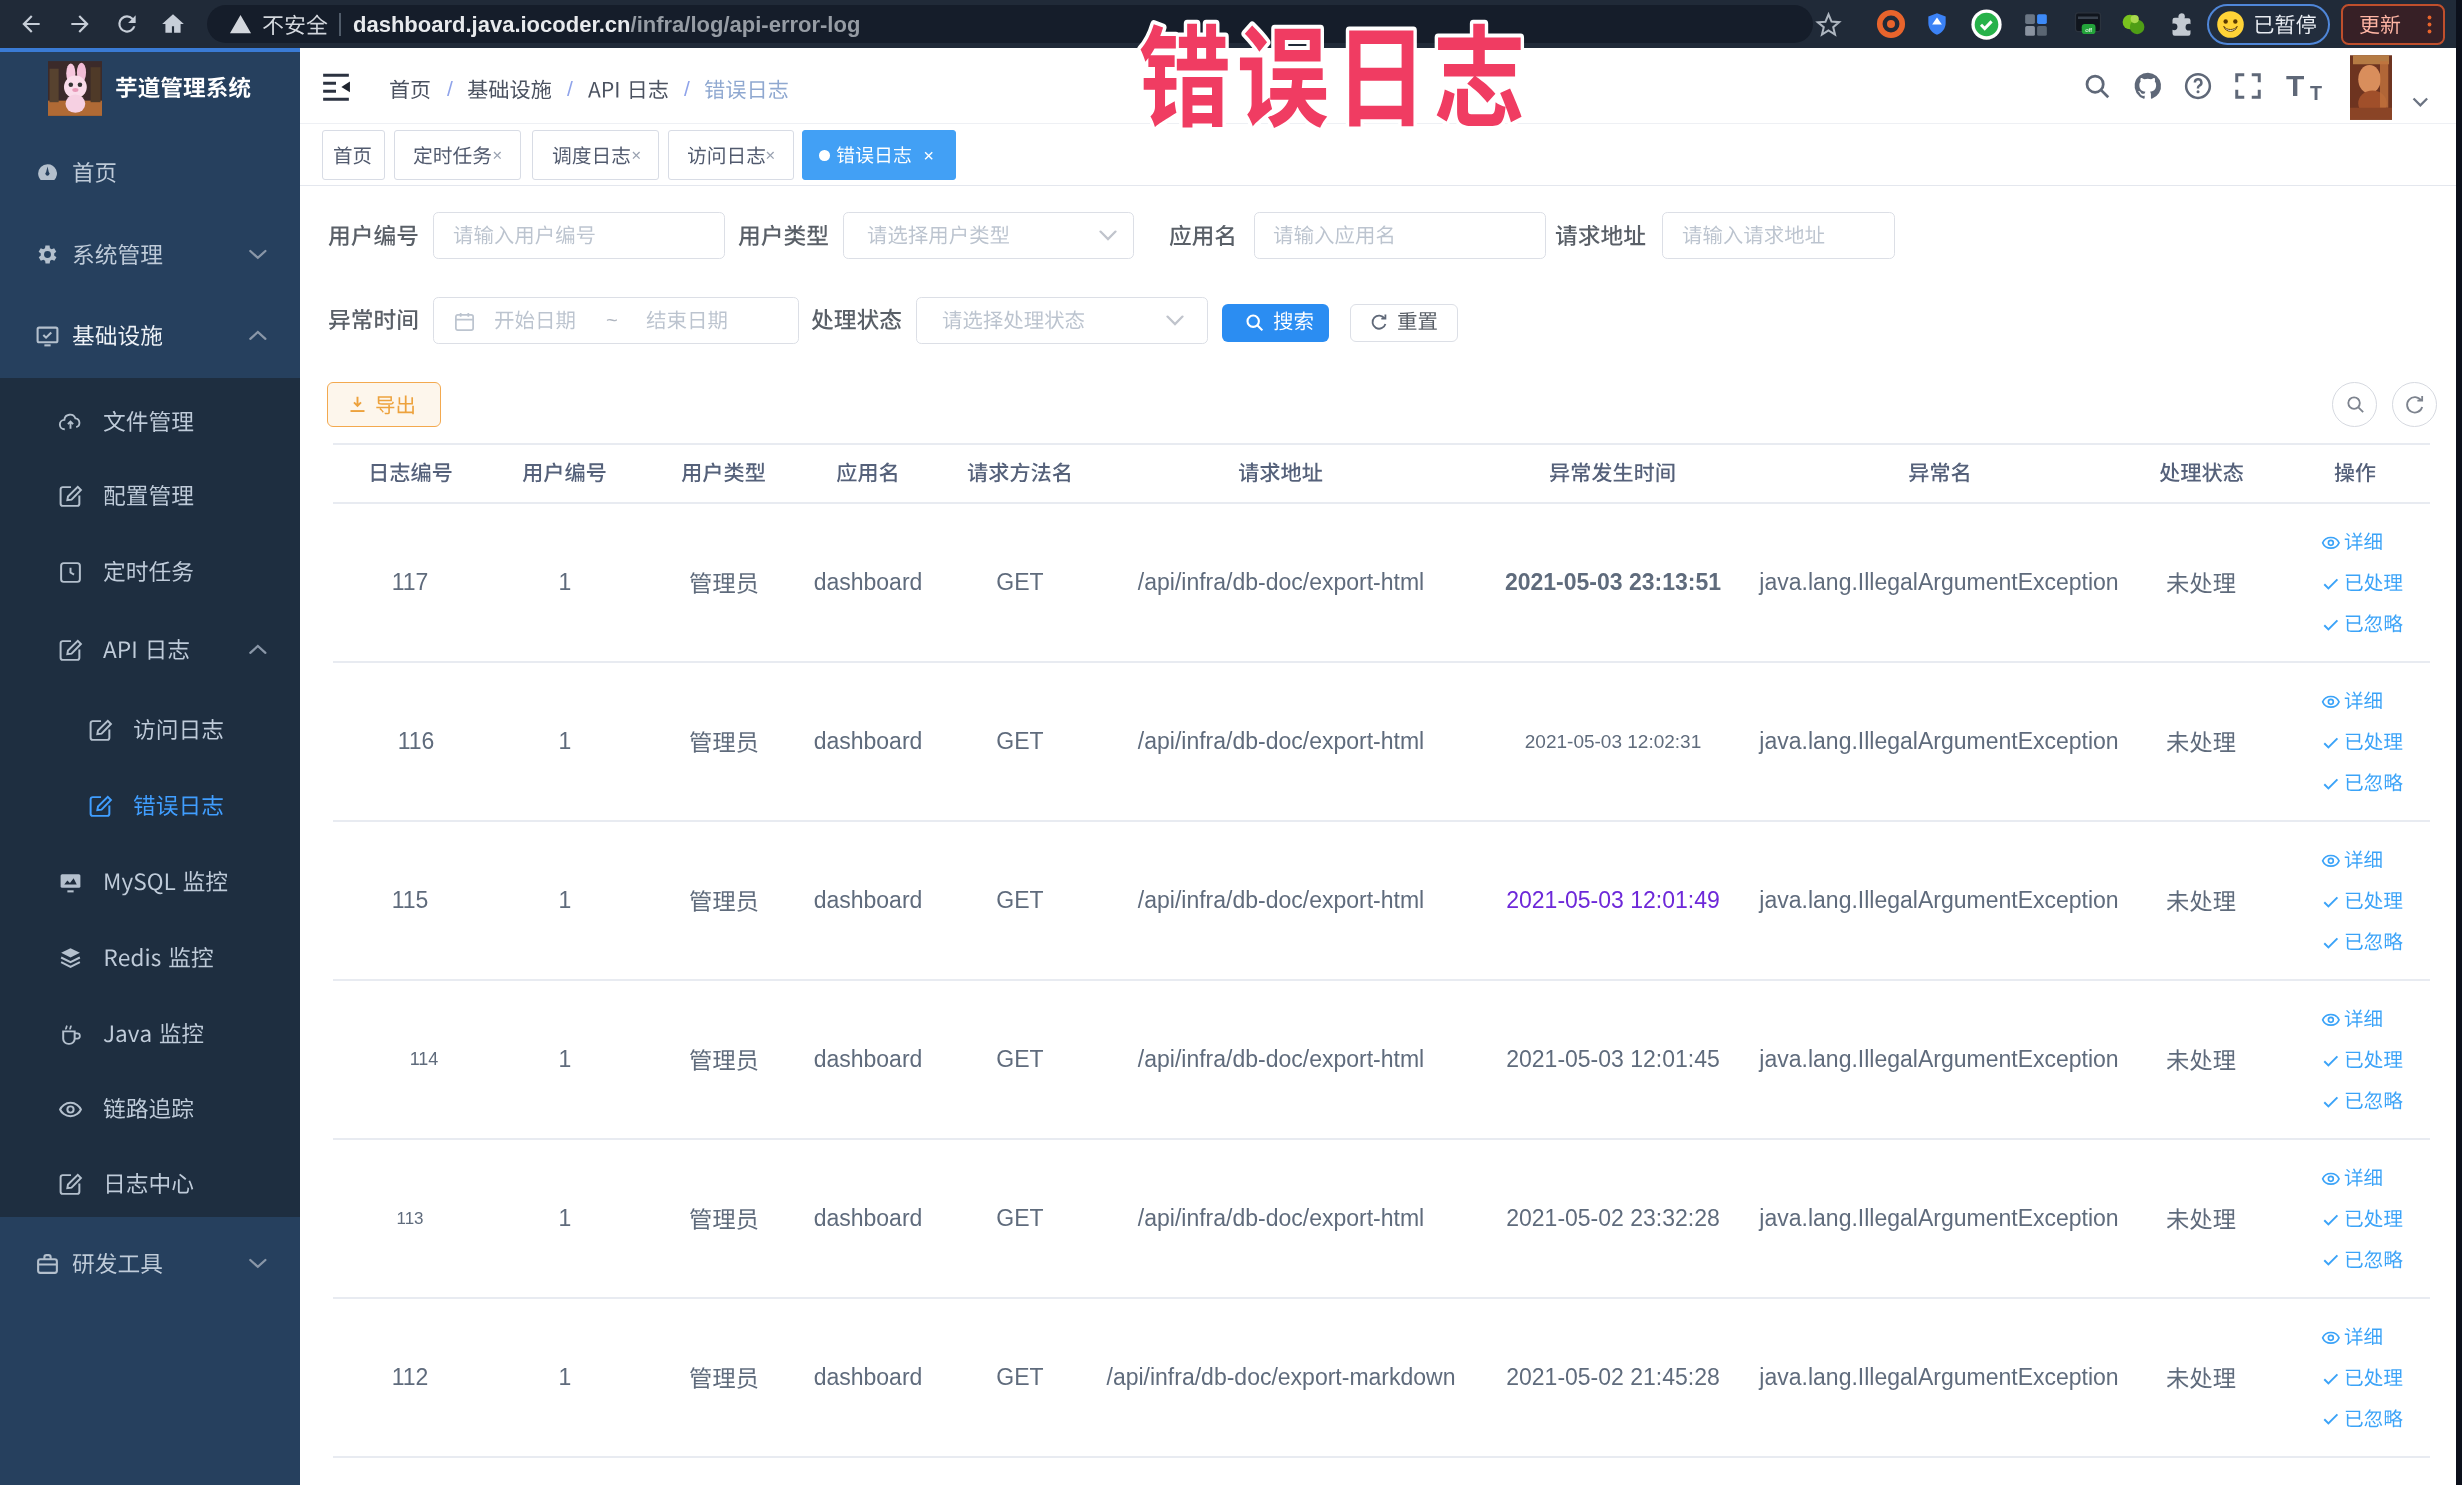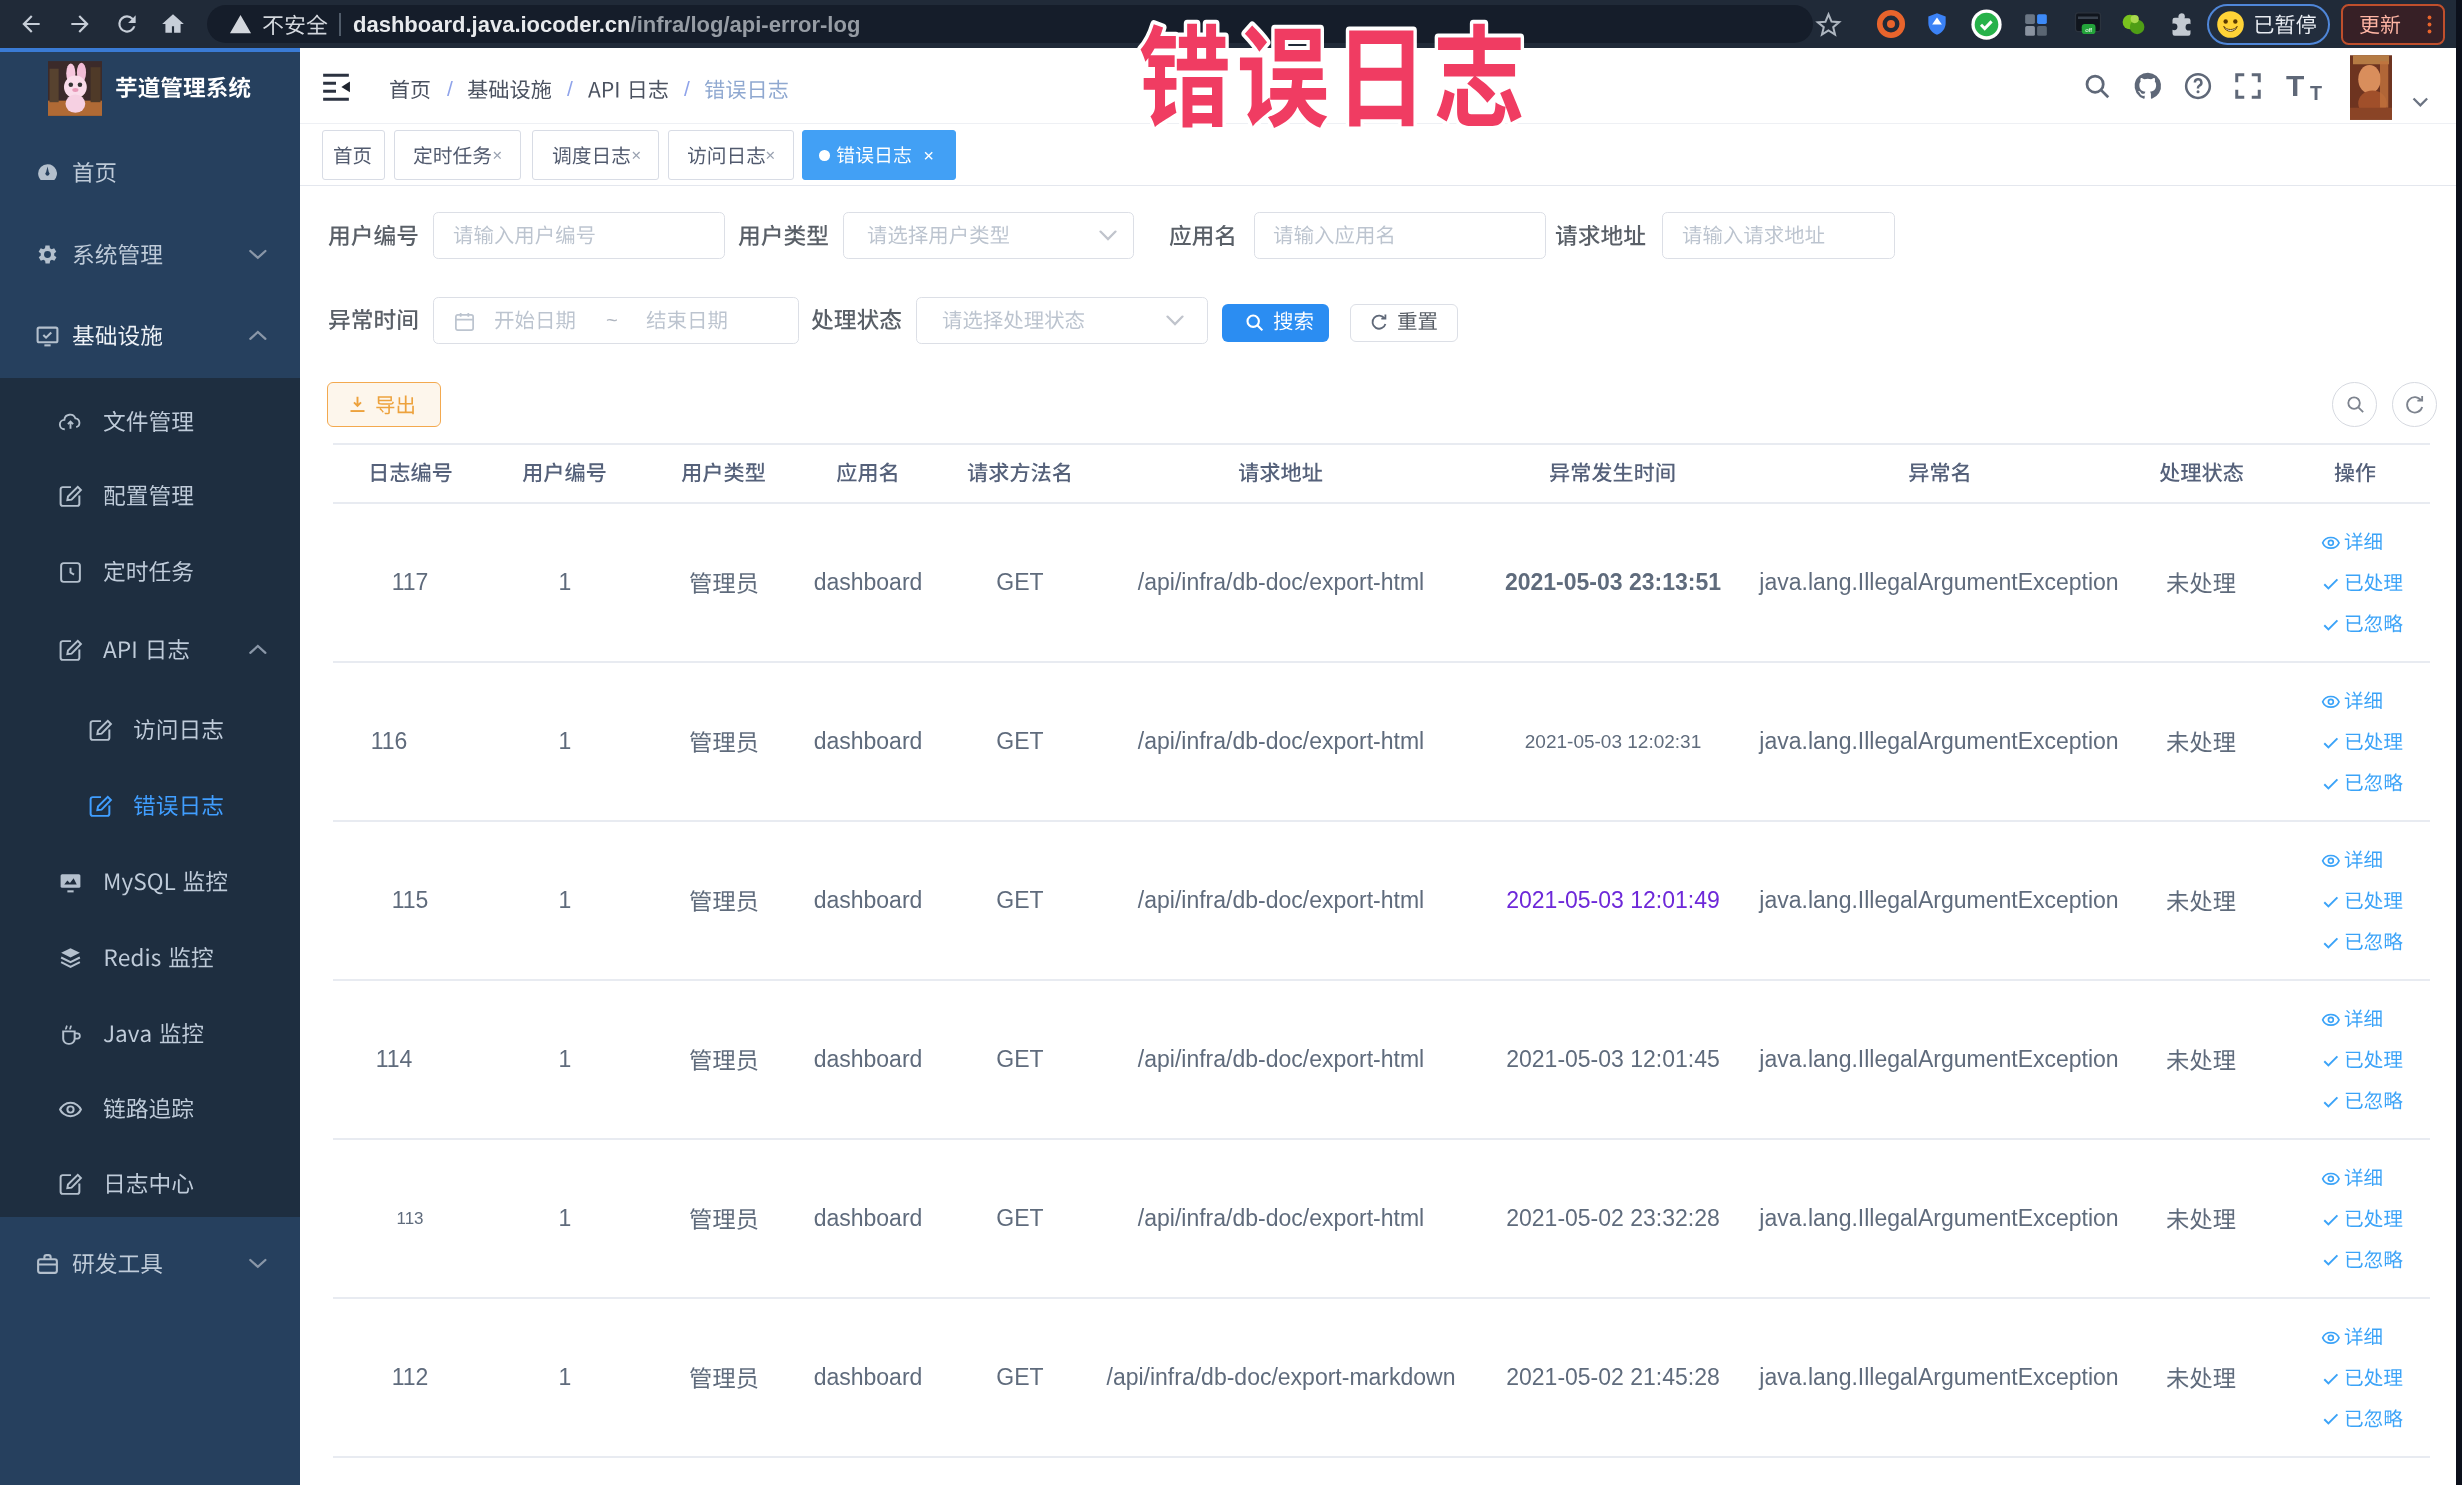--- a/index.html
+++ b/index.html
@@ -441,21 +441,21 @@
 <svg style="position:absolute;left:2344px;top:569px;overflow:visible" width="59" height="26" viewBox="0 -27.6 78.0 34.3">
     <path fill="#3ba3f8" d="M2.4 -20.2V-18.3H19.4V-11.4H5.8V-15.7H3.8V-2.7C3.8 0.6 5.1 1.4 9.3 1.4C10.3 1.4 18.1 1.4 19.1 1.4C23.4 1.4 24.3 -0.1 24.8 -4.9C24.2 -5.0 23.3 -5.3 22.8 -5.7C22.4 -1.5 22.0 -0.6 19.1 -0.6C17.4 -0.6 10.6 -0.6 9.2 -0.6C6.4 -0.6 5.8 -1.0 5.8 -2.6V-9.5H19.4V-8.2H21.4V-20.2Z M37.1 -15.9C36.6 -12.2 35.7 -9.3 34.4 -6.8C33.4 -8.6 32.5 -10.8 31.9 -13.7C32.1 -14.4 32.3 -15.2 32.6 -15.9ZM31.7 -21.7C31.0 -16.6 29.4 -11.7 27.4 -9.0C27.9 -8.8 28.6 -8.2 28.9 -7.9C29.6 -8.8 30.2 -9.9 30.8 -11.2C31.5 -8.7 32.4 -6.7 33.4 -5.0C31.7 -2.5 29.5 -0.7 26.9 0.6C27.4 0.9 28.2 1.7 28.5 2.1C30.9 0.9 32.9 -0.9 34.6 -3.3C37.8 0.4 42.0 1.3 46.5 1.3H50.3C50.4 0.7 50.8 -0.3 51.1 -0.8C50.1 -0.7 47.4 -0.7 46.6 -0.7C42.6 -0.7 38.6 -1.5 35.7 -5.0C37.5 -8.2 38.7 -12.2 39.3 -17.4L38.0 -17.8L37.6 -17.7H33.0C33.3 -18.8 33.6 -20.0 33.8 -21.2ZM42.0 -21.8V-2.7H44.1V-13.5C45.8 -11.5 47.7 -9.0 48.6 -7.4L50.4 -8.5C49.2 -10.3 46.7 -13.3 44.7 -15.4L44.1 -15.1V-21.8Z M64.4 -14.0H68.4V-10.7H64.4ZM70.0 -14.0H74.0V-10.7H70.0ZM64.4 -18.9H68.4V-15.6H64.4ZM70.0 -18.9H74.0V-15.6H70.0ZM60.3 -0.6V1.2H77.1V-0.6H70.2V-4.2H76.3V-5.9H70.2V-9.0H75.9V-20.6H62.6V-9.0H68.2V-5.9H62.3V-4.2H68.2V-0.6ZM52.9 -2.6 53.4 -0.6C55.7 -1.4 58.7 -2.4 61.5 -3.3L61.2 -5.2L58.3 -4.3V-10.7H60.9V-12.6H58.3V-18.3H61.3V-20.1H53.2V-18.3H56.4V-12.6H53.5V-10.7H56.4V-3.7C55.1 -3.2 53.9 -2.9 52.9 -2.6Z"></path>
   </svg>
 <svg class="abs" style="left:2321px;top:615px" width="19.7" height="19.7" viewBox="0 0 24 24">
     <path d="M4 12.5l5 5L20 6.5" fill="none" stroke="#3ba3f8" stroke-width="2.4"></path>
   </svg>
 <svg style="position:absolute;left:2344px;top:610px;overflow:visible" width="59" height="26" viewBox="0 -27.6 78.0 34.3">
     <path fill="#3ba3f8" d="M2.4 -20.2V-18.3H19.4V-11.4H5.8V-15.7H3.8V-2.7C3.8 0.6 5.1 1.4 9.3 1.4C10.3 1.4 18.1 1.4 19.1 1.4C23.4 1.4 24.3 -0.1 24.8 -4.9C24.2 -5.0 23.3 -5.3 22.8 -5.7C22.4 -1.5 22.0 -0.6 19.1 -0.6C17.4 -0.6 10.6 -0.6 9.2 -0.6C6.4 -0.6 5.8 -1.0 5.8 -2.6V-9.5H19.4V-8.2H21.4V-20.2Z M32.8 -6.2V-1.0C32.8 1.2 33.6 1.7 36.6 1.7C37.2 1.7 41.9 1.7 42.5 1.7C45.0 1.7 45.7 0.9 45.9 -2.5C45.4 -2.6 44.6 -2.9 44.1 -3.2C44.0 -0.4 43.8 -0.1 42.4 -0.1C41.4 -0.1 37.5 -0.1 36.7 -0.1C35.0 -0.1 34.8 -0.2 34.8 -1.0V-6.2ZM45.7 -5.6C46.9 -3.8 48.2 -1.3 48.7 0.2L50.6 -0.4C50.0 -2.0 48.7 -4.4 47.4 -6.1ZM29.5 -6.2C29.0 -4.2 28.1 -1.7 27.0 -0.2L28.8 0.6C29.8 -1.0 30.7 -3.6 31.1 -5.6ZM37.2 -6.5C38.4 -5.2 39.9 -3.4 40.5 -2.3L42.2 -3.2C41.5 -4.3 40.0 -6.1 38.7 -7.3ZM33.7 -21.9C32.3 -18.9 29.9 -16.0 27.4 -14.2C27.9 -14.0 28.7 -13.4 29.0 -13.0C30.4 -14.1 31.8 -15.6 33.1 -17.3H36.5C34.9 -14.3 32.4 -11.7 29.5 -10.1C30.0 -9.8 30.7 -9.0 30.9 -8.7C34.0 -10.7 36.8 -13.7 38.6 -17.3H42.1C40.6 -13.5 38.2 -10.4 35.1 -8.4C35.6 -8.1 36.3 -7.5 36.6 -7.1C39.8 -9.4 42.4 -12.9 44.0 -17.3H46.8C46.4 -11.9 46.0 -9.8 45.5 -9.3C45.3 -9.0 45.0 -8.9 44.6 -8.9C44.1 -8.9 42.9 -9.0 41.7 -9.1C42.0 -8.6 42.2 -7.8 42.2 -7.3C43.5 -7.2 44.7 -7.2 45.4 -7.2C46.2 -7.3 46.7 -7.5 47.2 -8.0C48.0 -8.9 48.4 -11.4 48.8 -18.1C48.8 -18.4 48.9 -19.0 48.9 -19.0H34.3C34.7 -19.8 35.2 -20.5 35.5 -21.3Z M67.9 -21.9C66.7 -19.1 64.8 -16.5 62.6 -14.7V-20.3H54.0V-1.0H55.5V-3.4H62.6V-7.3C62.9 -7.0 63.1 -6.6 63.3 -6.3L64.5 -6.9V1.9H66.4V1.1H73.6V1.9H75.5V-7.0L76.4 -6.6C76.6 -7.1 77.2 -7.9 77.6 -8.2C75.3 -9.1 73.2 -10.4 71.5 -11.9C73.3 -13.8 74.8 -16.0 75.8 -18.5L74.5 -19.2L74.2 -19.1H68.6C69.0 -19.8 69.4 -20.6 69.7 -21.4ZM55.5 -18.6H57.6V-12.9H55.5ZM55.5 -5.1V-11.3H57.6V-5.1ZM61.0 -11.3V-5.1H58.9V-11.3ZM61.0 -12.9H58.9V-18.6H61.0ZM62.6 -8.0V-14.0C63.0 -13.6 63.4 -13.3 63.6 -13.0C64.5 -13.7 65.3 -14.6 66.1 -15.6C66.8 -14.4 67.8 -13.1 68.9 -11.9C67.0 -10.2 64.7 -8.9 62.6 -8.0ZM66.4 -0.7V-5.7H73.6V-0.7ZM73.3 -17.4C72.5 -15.9 71.4 -14.4 70.1 -13.1C68.9 -14.4 67.9 -15.7 67.2 -17.0L67.5 -17.4ZM65.6 -7.4C67.2 -8.3 68.7 -9.4 70.2 -10.6C71.4 -9.4 73.0 -8.3 74.6 -7.4Z"></path>
   </svg>
 <div style="position:absolute;left:333px;top:661px;width:2097px;height:1.5px;background:#e8ebf1;"></div>
-<div class="lt" style="position:absolute;top:725px;font-size:23px;font-weight:400;color:#5f6b7c;line-height:33px;white-space:pre;left:389px;transform:translateX(-50%);">116</div>
+<div class="lt" style="position:absolute;top:725px;font-size:23px;font-weight:400;color:#5f6b7c;line-height:33px;white-space:pre;left:416px;transform:translateX(-50%);">116</div>
 <div class="lt" style="position:absolute;top:725px;font-size:23px;font-weight:400;color:#5f6b7c;line-height:33px;white-space:pre;left:565px;transform:translateX(-50%);">1</div>
 <svg style="position:absolute;left:689px;top:726px;overflow:visible" width="70" height="31" viewBox="0 -32.9 93.0 40.9">
     <path fill="#5f6b7c" d="M6.5 -13.6V2.5H8.9V1.5H23.9V2.4H26.2V-5.2H8.9V-7.3H24.6V-13.6ZM23.9 -0.4H8.9V-3.4H23.9ZM13.6 -19.3C14.0 -18.7 14.3 -18.0 14.6 -17.3H3.1V-12.2H5.4V-15.5H26.0V-12.2H28.4V-17.3H17.0C16.7 -18.1 16.2 -19.0 15.7 -19.7ZM8.9 -11.8H22.3V-9.1H8.9ZM5.2 -26.2C4.4 -23.5 3.0 -20.8 1.3 -19.1C1.9 -18.8 2.9 -18.3 3.3 -18.0C4.2 -19.0 5.1 -20.3 5.9 -21.8H8.0C8.7 -20.6 9.4 -19.3 9.6 -18.4L11.6 -19.0C11.4 -19.8 10.8 -20.8 10.3 -21.8H15.0V-23.5H6.6C6.9 -24.2 7.2 -25.0 7.4 -25.7ZM18.3 -26.1C17.7 -23.8 16.6 -21.7 15.3 -20.2C15.8 -19.9 16.8 -19.4 17.2 -19.1C17.8 -19.8 18.4 -20.7 19.0 -21.8H21.2C22.1 -20.6 23.0 -19.2 23.4 -18.3L25.3 -19.1C25.0 -19.8 24.3 -20.8 23.6 -21.8H29.1V-23.5H19.8C20.1 -24.2 20.3 -25.0 20.6 -25.7Z M45.8 -16.7H50.5V-12.7H45.8ZM52.5 -16.7H57.3V-12.7H52.5ZM45.8 -22.6H50.5V-18.6H45.8ZM52.5 -22.6H57.3V-18.6H52.5ZM40.9 -0.7V1.5H61.0V-0.7H52.7V-5.0H59.9V-7.1H52.7V-10.7H59.5V-24.6H43.6V-10.7H50.3V-7.1H43.2V-5.0H50.3V-0.7ZM32.1 -3.1 32.7 -0.7C35.4 -1.6 39.0 -2.9 42.3 -4.0L41.9 -6.2L38.5 -5.1V-12.8H41.6V-15.0H38.5V-21.8H42.1V-23.9H32.4V-21.8H36.3V-15.0H32.7V-12.8H36.3V-4.4C34.7 -3.9 33.3 -3.4 32.1 -3.1Z M70.3 -22.6H84.8V-19.1H70.3ZM67.9 -24.6V-17.1H87.3V-24.6ZM76.1 -10.1V-7.3C76.1 -4.8 75.2 -1.5 64.0 0.7C64.6 1.2 65.3 2.1 65.6 2.6C77.2 0.0 78.6 -4.0 78.6 -7.3V-10.1ZM78.4 -2.0C82.2 -0.7 87.3 1.3 89.8 2.6L91.0 0.6C88.3 -0.7 83.2 -2.5 79.5 -3.7ZM66.8 -14.3V-2.9H69.2V-12.1H86.1V-3.1H88.5V-14.3Z"></path>
   </svg>
 <div class="lt" style="position:absolute;top:725px;font-size:23px;font-weight:400;color:#5f6b7c;line-height:33px;white-space:pre;left:868px;transform:translateX(-50%);">dashboard</div>
 <div class="lt" style="position:absolute;top:725px;font-size:23px;font-weight:400;color:#5f6b7c;line-height:33px;white-space:pre;left:1020px;transform:translateX(-50%);">GET</div>
 <div class="lt" style="position:absolute;top:725px;font-size:23px;font-weight:400;color:#5f6b7c;line-height:33px;white-space:pre;left:1281px;transform:translateX(-50%);">/api/infra/db-doc/export-html</div>
 <div class="lt" style="position:absolute;top:725px;font-size:19px;font-weight:400;color:#5f6b7c;line-height:33px;white-space:pre;left:1613px;transform:translateX(-50%);">2021-05-03 12:02:31</div>
 <div class="lt" style="position:absolute;top:725px;font-size:23px;font-weight:400;color:#5f6b7c;line-height:33px;white-space:pre;left:1939px;transform:translateX(-50%);">java.lang.IllegalArgumentException</div>
 <svg style="position:absolute;left:2166px;top:726px;overflow:visible" width="70" height="31" viewBox="0 -32.9 93.0 40.9">
@@ -507,21 +507,21 @@
 <svg style="position:absolute;left:2344px;top:887px;overflow:visible" width="59" height="26" viewBox="0 -27.6 78.0 34.3">
     <path fill="#3ba3f8" d="M2.4 -20.2V-18.3H19.4V-11.4H5.8V-15.7H3.8V-2.7C3.8 0.6 5.1 1.4 9.3 1.4C10.3 1.4 18.1 1.4 19.1 1.4C23.4 1.4 24.3 -0.1 24.8 -4.9C24.2 -5.0 23.3 -5.3 22.8 -5.7C22.4 -1.5 22.0 -0.6 19.1 -0.6C17.4 -0.6 10.6 -0.6 9.2 -0.6C6.4 -0.6 5.8 -1.0 5.8 -2.6V-9.5H19.4V-8.2H21.4V-20.2Z M37.1 -15.9C36.6 -12.2 35.7 -9.3 34.4 -6.8C33.4 -8.6 32.5 -10.8 31.9 -13.7C32.1 -14.4 32.3 -15.2 32.6 -15.9ZM31.7 -21.7C31.0 -16.6 29.4 -11.7 27.4 -9.0C27.9 -8.8 28.6 -8.2 28.9 -7.9C29.6 -8.8 30.2 -9.9 30.8 -11.2C31.5 -8.7 32.4 -6.7 33.4 -5.0C31.7 -2.5 29.5 -0.7 26.9 0.6C27.4 0.9 28.2 1.7 28.5 2.1C30.9 0.9 32.9 -0.9 34.6 -3.3C37.8 0.4 42.0 1.3 46.5 1.3H50.3C50.4 0.7 50.8 -0.3 51.1 -0.8C50.1 -0.7 47.4 -0.7 46.6 -0.7C42.6 -0.7 38.6 -1.5 35.7 -5.0C37.5 -8.2 38.7 -12.2 39.3 -17.4L38.0 -17.8L37.6 -17.7H33.0C33.3 -18.8 33.6 -20.0 33.8 -21.2ZM42.0 -21.8V-2.7H44.1V-13.5C45.8 -11.5 47.7 -9.0 48.6 -7.4L50.4 -8.5C49.2 -10.3 46.7 -13.3 44.7 -15.4L44.1 -15.1V-21.8Z M64.4 -14.0H68.4V-10.7H64.4ZM70.0 -14.0H74.0V-10.7H70.0ZM64.4 -18.9H68.4V-15.6H64.4ZM70.0 -18.9H74.0V-15.6H70.0ZM60.3 -0.6V1.2H77.1V-0.6H70.2V-4.2H76.3V-5.9H70.2V-9.0H75.9V-20.6H62.6V-9.0H68.2V-5.9H62.3V-4.2H68.2V-0.6ZM52.9 -2.6 53.4 -0.6C55.7 -1.4 58.7 -2.4 61.5 -3.3L61.2 -5.2L58.3 -4.3V-10.7H60.9V-12.6H58.3V-18.3H61.3V-20.1H53.2V-18.3H56.4V-12.6H53.5V-10.7H56.4V-3.7C55.1 -3.2 53.9 -2.9 52.9 -2.6Z"></path>
   </svg>
 <svg class="abs" style="left:2321px;top:933px" width="19.7" height="19.7" viewBox="0 0 24 24">
     <path d="M4 12.5l5 5L20 6.5" fill="none" stroke="#3ba3f8" stroke-width="2.4"></path>
   </svg>
 <svg style="position:absolute;left:2344px;top:928px;overflow:visible" width="59" height="26" viewBox="0 -27.6 78.0 34.3">
     <path fill="#3ba3f8" d="M2.4 -20.2V-18.3H19.4V-11.4H5.8V-15.7H3.8V-2.7C3.8 0.6 5.1 1.4 9.3 1.4C10.3 1.4 18.1 1.4 19.1 1.4C23.4 1.4 24.3 -0.1 24.8 -4.9C24.2 -5.0 23.3 -5.3 22.8 -5.7C22.4 -1.5 22.0 -0.6 19.1 -0.6C17.4 -0.6 10.6 -0.6 9.2 -0.6C6.4 -0.6 5.8 -1.0 5.8 -2.6V-9.5H19.4V-8.2H21.4V-20.2Z M32.8 -6.2V-1.0C32.8 1.2 33.6 1.7 36.6 1.7C37.2 1.7 41.9 1.7 42.5 1.7C45.0 1.7 45.7 0.9 45.9 -2.5C45.4 -2.6 44.6 -2.9 44.1 -3.2C44.0 -0.4 43.8 -0.1 42.4 -0.1C41.4 -0.1 37.5 -0.1 36.7 -0.1C35.0 -0.1 34.8 -0.2 34.8 -1.0V-6.2ZM45.7 -5.6C46.9 -3.8 48.2 -1.3 48.7 0.2L50.6 -0.4C50.0 -2.0 48.7 -4.4 47.4 -6.1ZM29.5 -6.2C29.0 -4.2 28.1 -1.7 27.0 -0.2L28.8 0.6C29.8 -1.0 30.7 -3.6 31.1 -5.6ZM37.2 -6.5C38.4 -5.2 39.9 -3.4 40.5 -2.3L42.2 -3.2C41.5 -4.3 40.0 -6.1 38.7 -7.3ZM33.7 -21.9C32.3 -18.9 29.9 -16.0 27.4 -14.2C27.9 -14.0 28.7 -13.4 29.0 -13.0C30.4 -14.1 31.8 -15.6 33.1 -17.3H36.5C34.9 -14.3 32.4 -11.7 29.5 -10.1C30.0 -9.8 30.7 -9.0 30.9 -8.7C34.0 -10.7 36.8 -13.7 38.6 -17.3H42.1C40.6 -13.5 38.2 -10.4 35.1 -8.4C35.6 -8.1 36.3 -7.5 36.6 -7.1C39.8 -9.4 42.4 -12.9 44.0 -17.3H46.8C46.4 -11.9 46.0 -9.8 45.5 -9.3C45.3 -9.0 45.0 -8.9 44.6 -8.9C44.1 -8.9 42.9 -9.0 41.7 -9.1C42.0 -8.6 42.2 -7.8 42.2 -7.3C43.5 -7.2 44.7 -7.2 45.4 -7.2C46.2 -7.3 46.7 -7.5 47.2 -8.0C48.0 -8.9 48.4 -11.4 48.8 -18.1C48.8 -18.4 48.9 -19.0 48.9 -19.0H34.3C34.7 -19.8 35.2 -20.5 35.5 -21.3Z M67.9 -21.9C66.7 -19.1 64.8 -16.5 62.6 -14.7V-20.3H54.0V-1.0H55.5V-3.4H62.6V-7.3C62.9 -7.0 63.1 -6.6 63.3 -6.3L64.5 -6.9V1.9H66.4V1.1H73.6V1.9H75.5V-7.0L76.4 -6.6C76.6 -7.1 77.2 -7.9 77.6 -8.2C75.3 -9.1 73.2 -10.4 71.5 -11.9C73.3 -13.8 74.8 -16.0 75.8 -18.5L74.5 -19.2L74.2 -19.1H68.6C69.0 -19.8 69.4 -20.6 69.7 -21.4ZM55.5 -18.6H57.6V-12.9H55.5ZM55.5 -5.1V-11.3H57.6V-5.1ZM61.0 -11.3V-5.1H58.9V-11.3ZM61.0 -12.9H58.9V-18.6H61.0ZM62.6 -8.0V-14.0C63.0 -13.6 63.4 -13.3 63.6 -13.0C64.5 -13.7 65.3 -14.6 66.1 -15.6C66.8 -14.4 67.8 -13.1 68.9 -11.9C67.0 -10.2 64.7 -8.9 62.6 -8.0ZM66.4 -0.7V-5.7H73.6V-0.7ZM73.3 -17.4C72.5 -15.9 71.4 -14.4 70.1 -13.1C68.9 -14.4 67.9 -15.7 67.2 -17.0L67.5 -17.4ZM65.6 -7.4C67.2 -8.3 68.7 -9.4 70.2 -10.6C71.4 -9.4 73.0 -8.3 74.6 -7.4Z"></path>
   </svg>
 <div style="position:absolute;left:333px;top:979px;width:2097px;height:1.5px;background:#e8ebf1;"></div>
-<div class="lt" style="position:absolute;top:1043px;font-size:23px;font-weight:400;color:#5f6b7c;line-height:33px;white-space:pre;left:394px;transform:translateX(-50%);">114</div>
+<div class="lt" style="position:absolute;top:1043px;font-size:18px;font-weight:400;color:#5f6b7c;line-height:33px;white-space:pre;left:424px;transform:translateX(-50%);">114</div>
 <div class="lt" style="position:absolute;top:1043px;font-size:23px;font-weight:400;color:#5f6b7c;line-height:33px;white-space:pre;left:565px;transform:translateX(-50%);">1</div>
 <svg style="position:absolute;left:689px;top:1044px;overflow:visible" width="70" height="31" viewBox="0 -32.9 93.0 40.9">
     <path fill="#5f6b7c" d="M6.5 -13.6V2.5H8.9V1.5H23.9V2.4H26.2V-5.2H8.9V-7.3H24.6V-13.6ZM23.9 -0.4H8.9V-3.4H23.9ZM13.6 -19.3C14.0 -18.7 14.3 -18.0 14.6 -17.3H3.1V-12.2H5.4V-15.5H26.0V-12.2H28.4V-17.3H17.0C16.7 -18.1 16.2 -19.0 15.7 -19.7ZM8.9 -11.8H22.3V-9.1H8.9ZM5.2 -26.2C4.4 -23.5 3.0 -20.8 1.3 -19.1C1.9 -18.8 2.9 -18.3 3.3 -18.0C4.2 -19.0 5.1 -20.3 5.9 -21.8H8.0C8.7 -20.6 9.4 -19.3 9.6 -18.4L11.6 -19.0C11.4 -19.8 10.8 -20.8 10.3 -21.8H15.0V-23.5H6.6C6.9 -24.2 7.2 -25.0 7.4 -25.7ZM18.3 -26.1C17.7 -23.8 16.6 -21.7 15.3 -20.2C15.8 -19.9 16.8 -19.4 17.2 -19.1C17.8 -19.8 18.4 -20.7 19.0 -21.8H21.2C22.1 -20.6 23.0 -19.2 23.4 -18.3L25.3 -19.1C25.0 -19.8 24.3 -20.8 23.6 -21.8H29.1V-23.5H19.8C20.1 -24.2 20.3 -25.0 20.6 -25.7Z M45.8 -16.7H50.5V-12.7H45.8ZM52.5 -16.7H57.3V-12.7H52.5ZM45.8 -22.6H50.5V-18.6H45.8ZM52.5 -22.6H57.3V-18.6H52.5ZM40.9 -0.7V1.5H61.0V-0.7H52.7V-5.0H59.9V-7.1H52.7V-10.7H59.5V-24.6H43.6V-10.7H50.3V-7.1H43.2V-5.0H50.3V-0.7ZM32.1 -3.1 32.7 -0.7C35.4 -1.6 39.0 -2.9 42.3 -4.0L41.9 -6.2L38.5 -5.1V-12.8H41.6V-15.0H38.5V-21.8H42.1V-23.9H32.4V-21.8H36.3V-15.0H32.7V-12.8H36.3V-4.4C34.7 -3.9 33.3 -3.4 32.1 -3.1Z M70.3 -22.6H84.8V-19.1H70.3ZM67.9 -24.6V-17.1H87.3V-24.6ZM76.1 -10.1V-7.3C76.1 -4.8 75.2 -1.5 64.0 0.7C64.6 1.2 65.3 2.1 65.6 2.6C77.2 0.0 78.6 -4.0 78.6 -7.3V-10.1ZM78.4 -2.0C82.2 -0.7 87.3 1.3 89.8 2.6L91.0 0.6C88.3 -0.7 83.2 -2.5 79.5 -3.7ZM66.8 -14.3V-2.9H69.2V-12.1H86.1V-3.1H88.5V-14.3Z"></path>
   </svg>
 <div class="lt" style="position:absolute;top:1043px;font-size:23px;font-weight:400;color:#5f6b7c;line-height:33px;white-space:pre;left:868px;transform:translateX(-50%);">dashboard</div>
 <div class="lt" style="position:absolute;top:1043px;font-size:23px;font-weight:400;color:#5f6b7c;line-height:33px;white-space:pre;left:1020px;transform:translateX(-50%);">GET</div>
 <div class="lt" style="position:absolute;top:1043px;font-size:23px;font-weight:400;color:#5f6b7c;line-height:33px;white-space:pre;left:1281px;transform:translateX(-50%);">/api/infra/db-doc/export-html</div>
 <div class="lt" style="position:absolute;top:1043px;font-size:23px;font-weight:400;color:#5f6b7c;line-height:33px;white-space:pre;left:1613px;transform:translateX(-50%);text-align:center;">2021-05-03 12:01:45</div>
 <div class="lt" style="position:absolute;top:1043px;font-size:23px;font-weight:400;color:#5f6b7c;line-height:33px;white-space:pre;left:1939px;transform:translateX(-50%);">java.lang.IllegalArgumentException</div>
 <svg style="position:absolute;left:2166px;top:1044px;overflow:visible" width="70" height="31" viewBox="0 -32.9 93.0 40.9">

